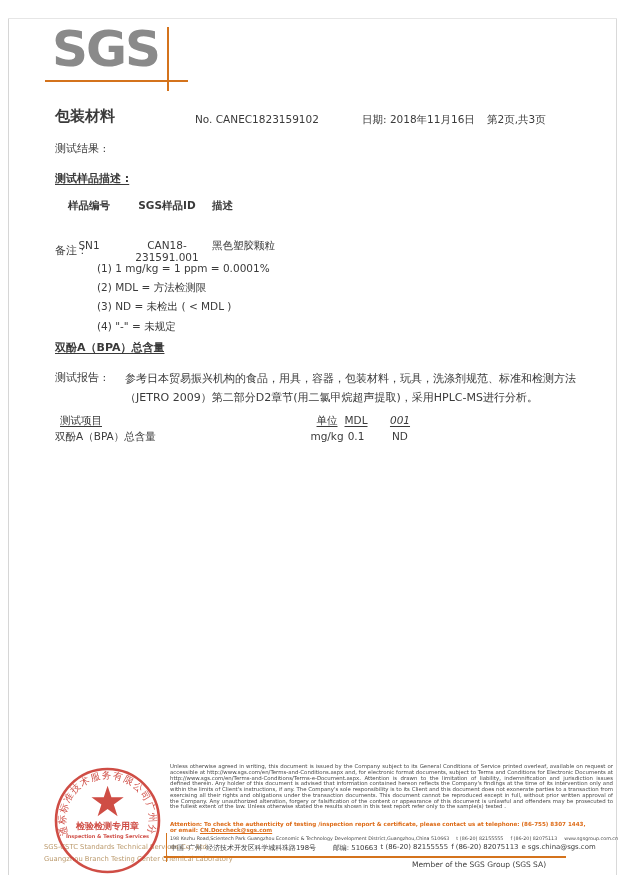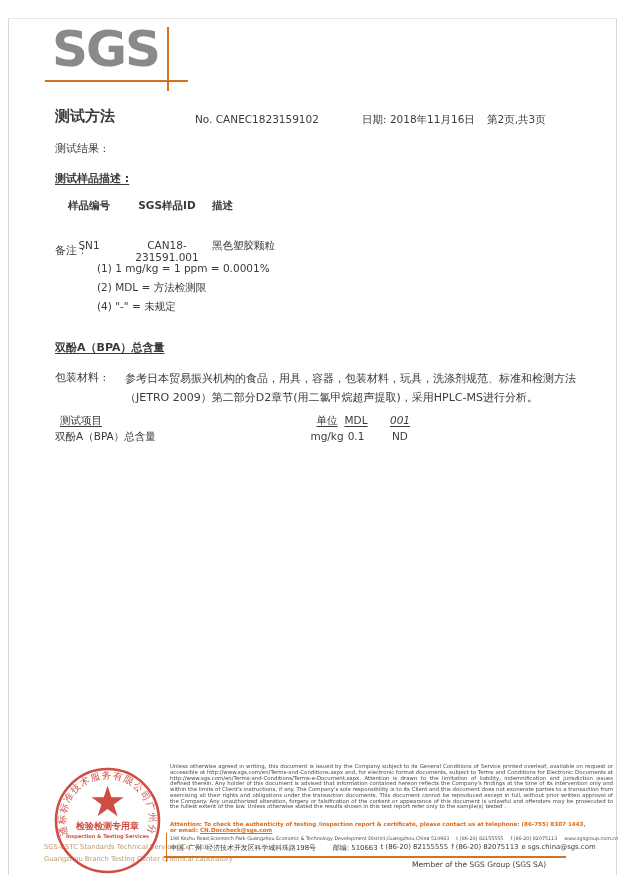--- a/index.html
+++ b/index.html
@@ -82,21 +82,21 @@
 <div class="page">
 
   <div class="abs border-left"></div>
   <div class="abs border-right"></div>
   <div class="abs border-top"></div>
 
   <div class="abs logo-text">SGS</div>
   <div class="abs logo-hline"></div>
   <div class="abs logo-vline"></div>
 
-  <div class="abs doc-title">测试方法</div>
+  <div class="abs doc-title">包装材料</div>
   <div class="abs report-no">No. CANEC1823159102</div>
   <div class="abs report-date">日期: 2018年11月16日</div>
   <div class="abs page-info">第2页,共3页</div>
 
   <div class="abs results-label">测试结果 :</div>
 
   <div class="abs sample-title">测试样品描述 :</div>
 
   <div>
     <div class="abs th s-col1 s-head">样品编号</div>
@@ -104,26 +104,27 @@
     <div class="abs th s-col3 s-head">描述</div>
     <div class="abs td s-col1 s-row">SN1</div>
     <div class="abs td s-col2 s-row">CAN18-231591.001</div>
     <div class="abs td s-col3 s-row">黑色塑胶颗粒</div>
   </div>
 
   <div class="abs remarks-label">备注 :</div>
   <div class="abs remarks-list">
     <div>(1) 1 mg/kg = 1 ppm = 0.0001%</div>
     <div>(2) MDL = 方法检测限</div>
+    <div>(3) ND = 未检出 ( &lt; MDL )</div>
     <div>(4) "-" = 未规定</div>
   </div>
 
   <div class="abs bpa-title">双酚A（BPA）总含量</div>
 
-  <div class="abs method-label">包装材料 :</div>
+  <div class="abs method-label">测试报告 :</div>
   <div class="abs method-text">参考日本贸易振兴机构的食品，用具，容器，包装材料，玩具，洗涤剂规范、标准和检测方法（JETRO 2009）第二部分D2章节(用二氯甲烷超声提取)，采用HPLC-MS进行分析。</div>
 
   <div>
     <div class="abs t-head t-item-h">测试项目</div>
     <div class="abs t-head t-unit">单位</div>
     <div class="abs t-head t-mdl">MDL</div>
     <div class="abs t-head t-001 italic">001</div>
     <div class="abs t-row t-item">双酚A（BPA）总含量</div>
     <div class="abs t-row t-unit">mg/kg</div>
     <div class="abs t-row t-mdl">0.1</div>

